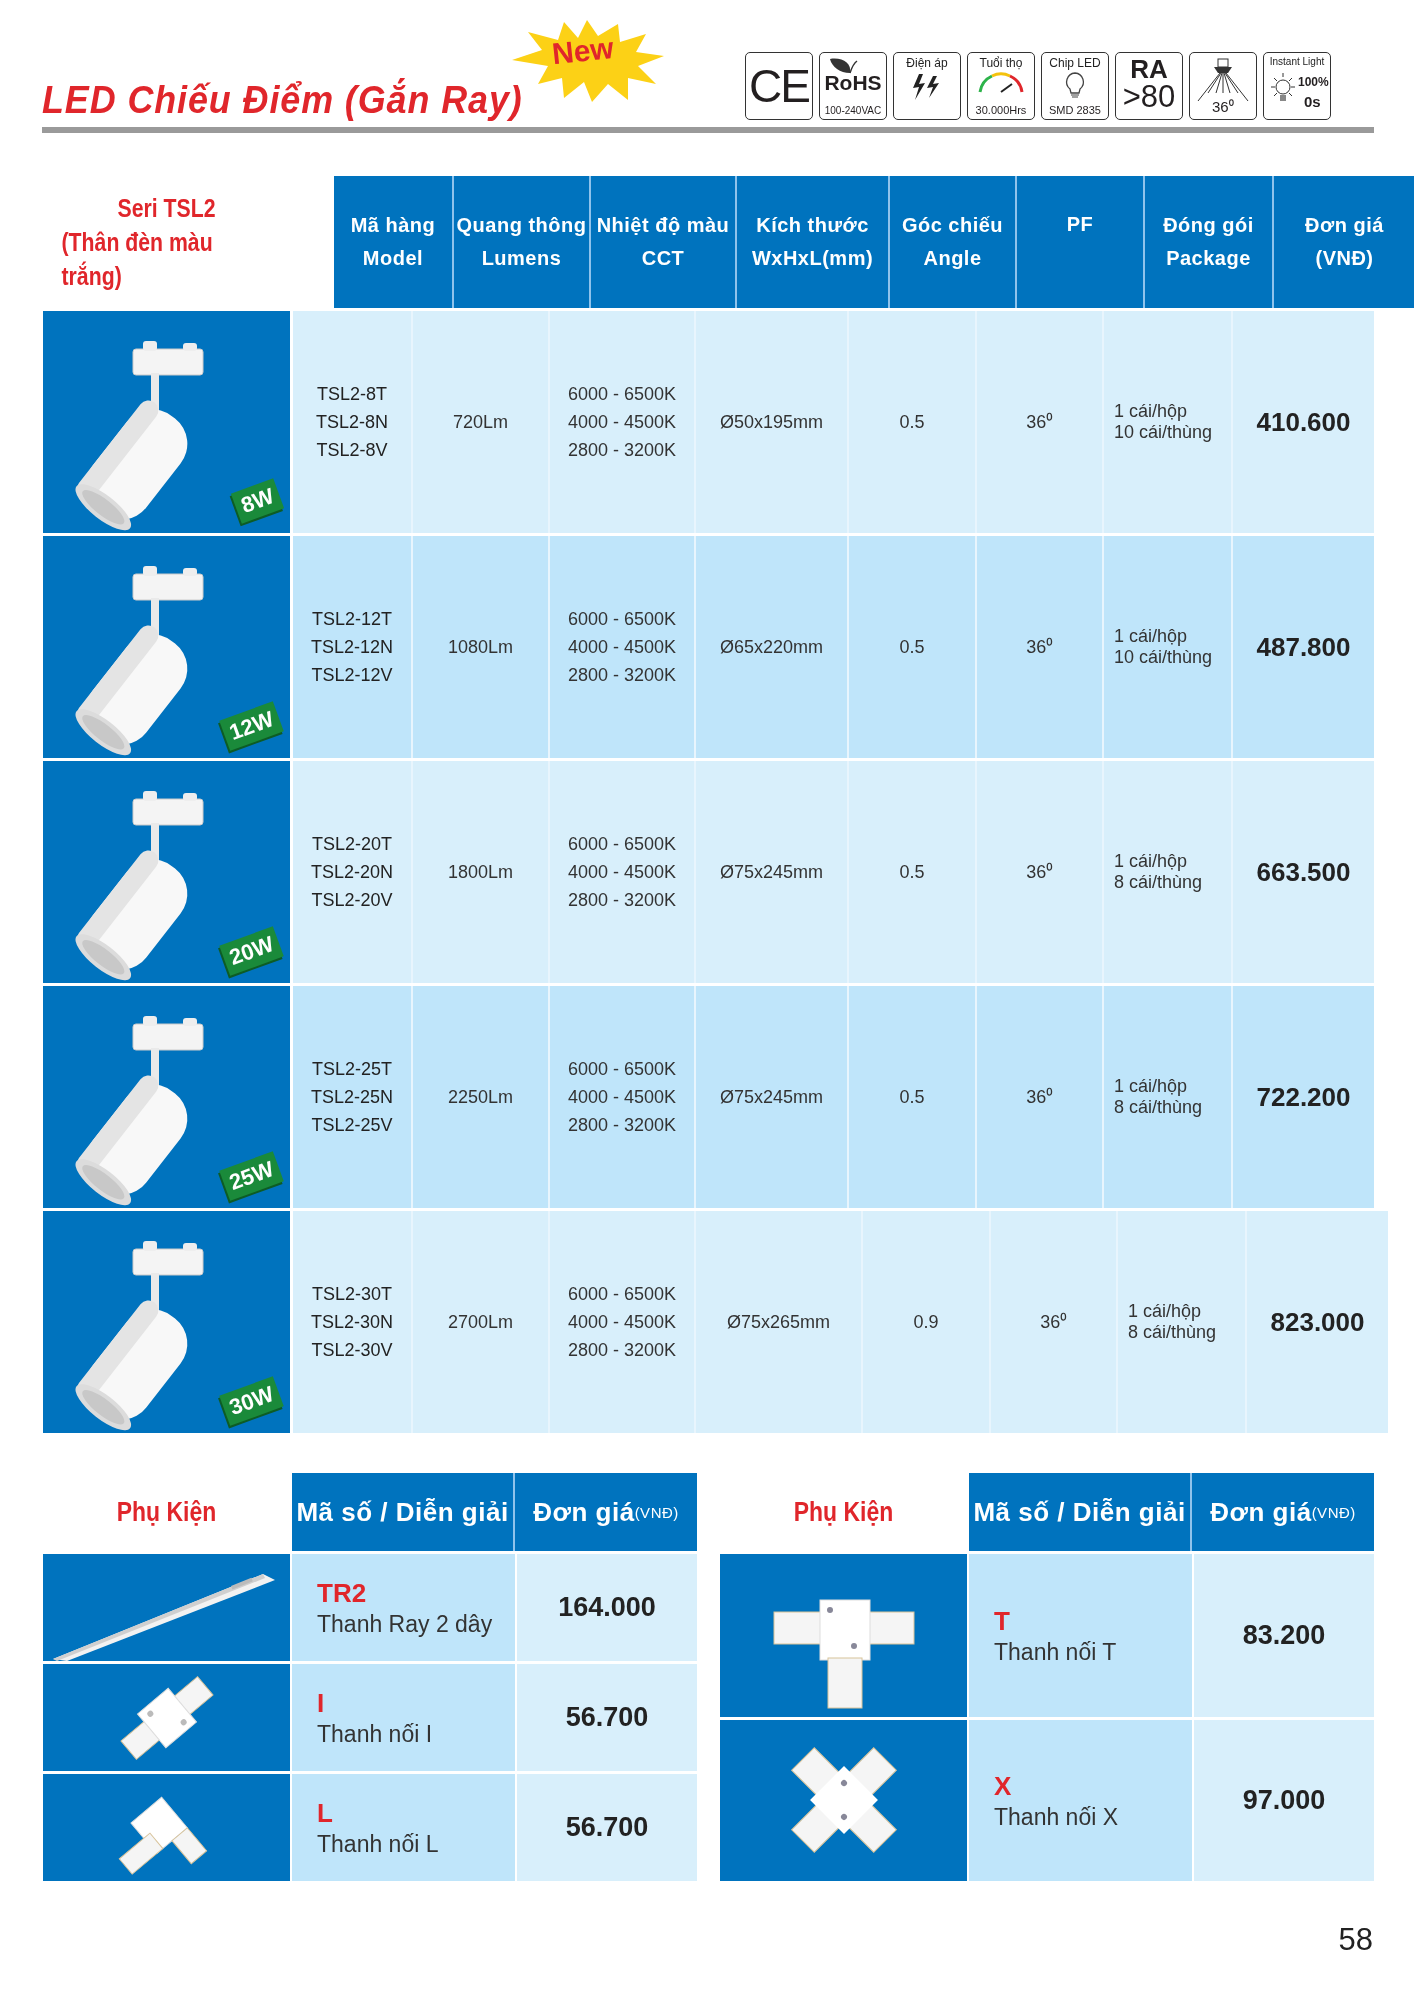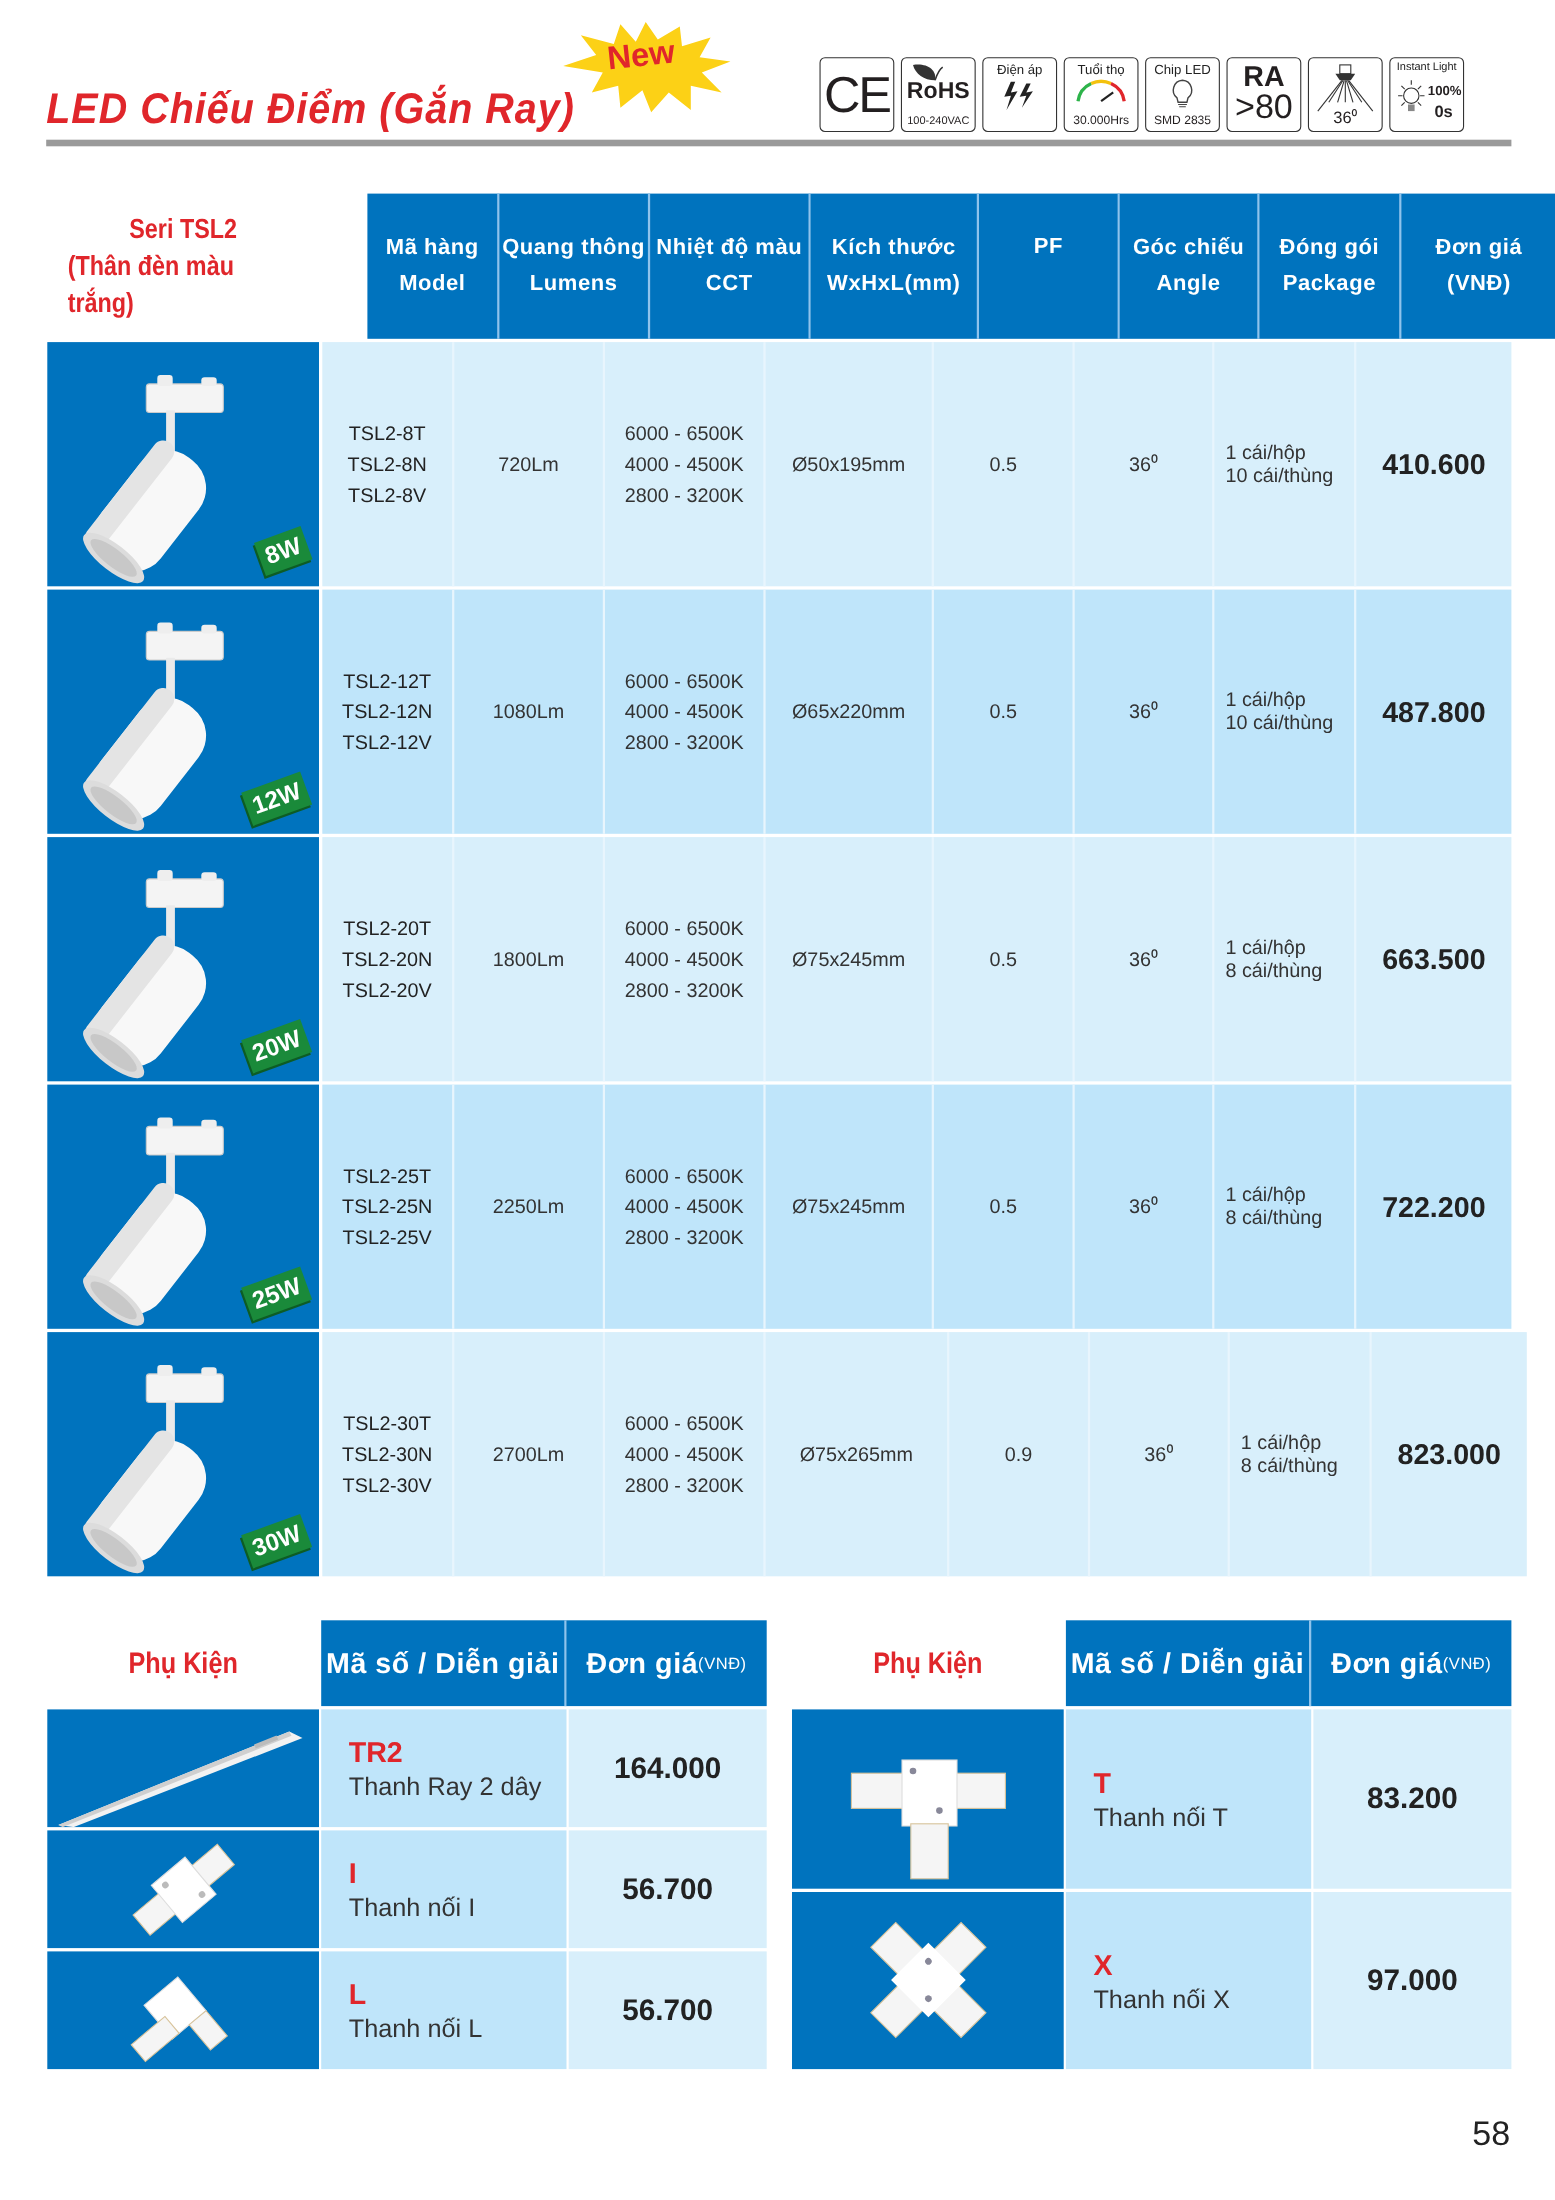--- a/index.html
+++ b/index.html
@@ -164,26 +164,26 @@
         <span>Lumens</span>
       </div>
     <div class="hcell" style="width:146px">
         <span>Nhiệt độ màu</span>
         <span>CCT</span>
       </div>
     <div class="hcell" style="width:153px">
         <span>Kích thước</span>
         <span>WxHxL(mm)</span>
       </div>
-    <div class="hcell" style="width:128px;justify-content:flex-start;padding-top:32px">
-        <span>PF</span>
-      </div>
     <div class="hcell" style="width:127px">
         <span>Góc chiếu</span>
         <span>Angle</span>
+      </div>
+    <div class="hcell" style="width:128px;justify-content:flex-start;padding-top:32px">
+        <span>PF</span>
       </div>
     <div class="hcell" style="width:129px">
         <span>Đóng gói</span>
         <span>Package</span>
       </div>
     <div class="hcell" style="width:141px">
         <span>Đơn giá</span>
         <span>(VNĐ)</span>
       </div>
   </div>

